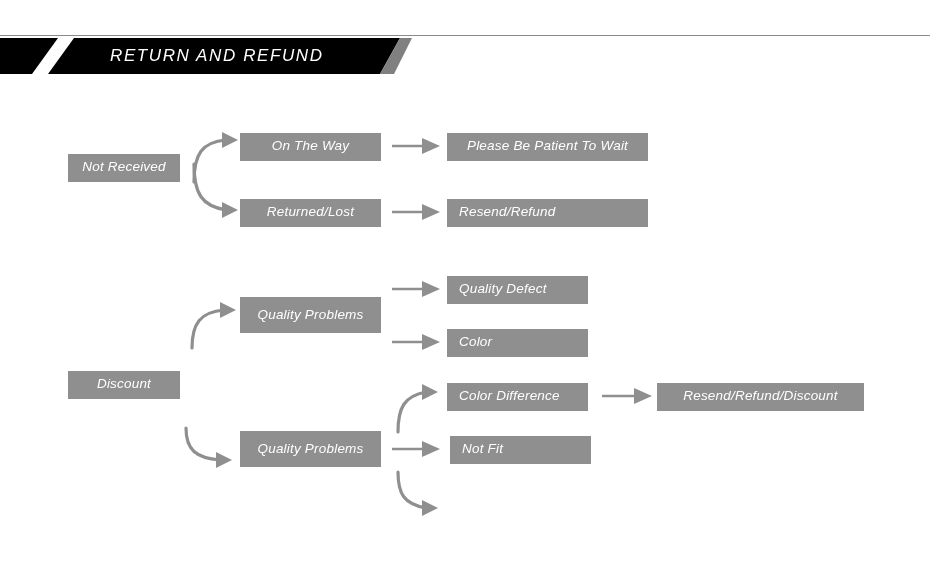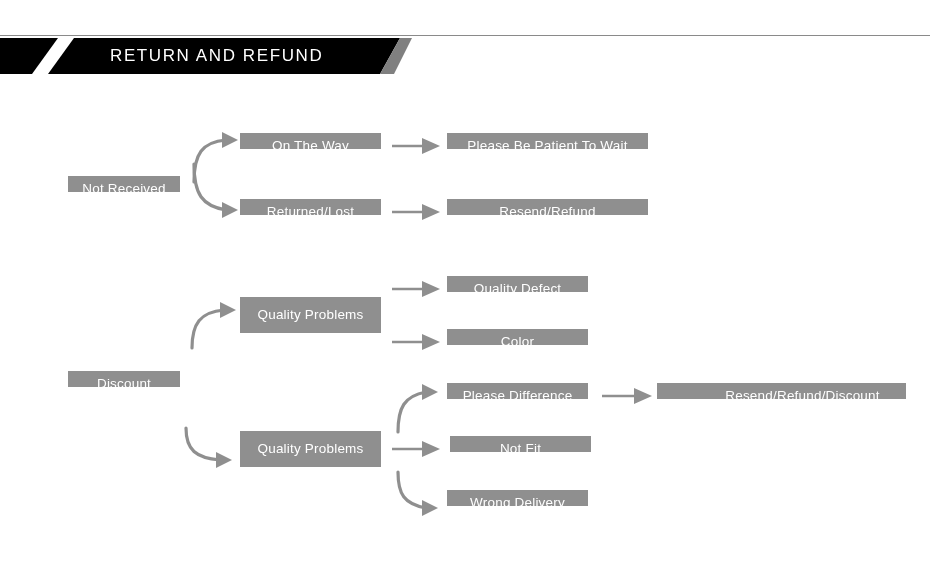--- a/index.html
+++ b/index.html
@@ -4,21 +4,21 @@
 <title>Return and Refund</title>
 <style>
   html,body{margin:0;padding:0;}
   body{
     width:930px;height:583px;
     background:#ffffff;
     font-family:"Liberation Sans","DejaVu Sans",sans-serif;
     overflow:hidden;
     position:relative;
   }
-  #stage{position:relative;width:930px;height:583px;}
+  #stage{position:relative;width:930px;height:583px;font-style:italic;}
 
   
   .top-rule{
     position:absolute;left:0;top:35px;width:930px;height:1px;
     background:#8a8a8a;
   }
   .banner{
     position:absolute;left:0;top:38px;width:420px;height:36px;
     overflow:visible;
   }
@@ -34,26 +34,26 @@
     white-space:nowrap;
   }
 
   
   .node{
     position:absolute;
     background:#8f8f8f;
     color:#ffffff;
     font-size:13.5px;
     line-height:26px;
-    height:16px;
+    height:28px;
     white-space:nowrap;
     letter-spacing:.2px;
   }
   .node.center{text-align:center;}
-  .node.left{text-align:center;box-sizing:border-box;}
+  .node.left{text-align:left;padding-left:12px;box-sizing:border-box;}
 
   
   .arrow{position:absolute;}
   .arrow svg{display:block;overflow:visible;}
 </style>
 </head>
 <body>
 
 <div id="stage">
 
@@ -64,21 +64,21 @@
 
       <polygon points="0,0 400,0 380,36 0,36" fill="#000000"></polygon>
 
       <polygon points="32,36 58,0 74,0 48,36" fill="#ffffff"></polygon>
 
       <polygon points="380,36 400,0 412,0 394,36" fill="#808080"></polygon>
     </svg>
   </div>
   <div class="banner-title">RETURN AND REFUND</div>
 
-  <div class="node center" style="left:68px;top:176px;width:112px;">Not Received</div>
+  <div class="node center" style="left:68px;top:154px;width:112px;">Not Received</div>
 
   <div class="arrow" style="left:188px;top:128px;">
     <svg width="56" height="56" viewBox="0 0 56 56">
       <path d="M6,54 C6,26 14,14 38,12" fill="none" stroke="#8f8f8f" stroke-width="3.2" stroke-linecap="round"></path>
       <polygon points="34,4 50,12 34,20" fill="#8f8f8f"></polygon>
     </svg>
   </div>
 
   <div class="arrow" style="left:188px;top:160px;">
     <svg width="56" height="62" viewBox="0 0 56 62">
@@ -147,42 +147,41 @@
 
   <div class="node center" style="left:240px;top:431px;width:141px;height:36px;line-height:36px;">Quality Problems</div>
 
   <div class="arrow" style="left:392px;top:378px;">
     <svg width="54" height="56" viewBox="0 0 54 56">
       <path d="M6,54 C6,30 12,18 34,14" fill="none" stroke="#8f8f8f" stroke-width="3.2" stroke-linecap="round"></path>
       <polygon points="30,6 46,14 30,22" fill="#8f8f8f"></polygon>
     </svg>
   </div>
 
-  <div class="node left" style="left:447px;top:383px;width:141px;">Please Difference</div>
+  <div class="node left" style="left:447px;top:383px;width:141px;">Color Difference</div>
 
   <div class="arrow" style="left:602px;top:387px;">
     <svg width="52" height="18" viewBox="0 0 52 18">
       <line x1="0" y1="9" x2="36" y2="9" stroke="#8f8f8f" stroke-width="2.4"></line>
       <polygon points="32,1 50,9 32,17" fill="#8f8f8f"></polygon>
     </svg>
   </div>
 
-  <div class="node center" style="left:657px;top:383px;width:207px;padding-left:42px;">Resend/Refund/Discount</div>
+  <div class="node center" style="left:657px;top:383px;width:207px;">Resend/Refund/Discount</div>
 
   <div class="arrow" style="left:392px;top:440px;">
     <svg width="50" height="18" viewBox="0 0 50 18">
       <line x1="0" y1="9" x2="34" y2="9" stroke="#8f8f8f" stroke-width="2.4"></line>
       <polygon points="30,1 48,9 30,17" fill="#8f8f8f"></polygon>
     </svg>
   </div>
 
   <div class="node left" style="left:450px;top:436px;width:141px;">Not Fit</div>
 
   <div class="arrow" style="left:392px;top:470px;">
     <svg width="54" height="52" viewBox="0 0 54 52">
       <path d="M6,2 C6,24 12,34 34,38" fill="none" stroke="#8f8f8f" stroke-width="3.2" stroke-linecap="round"></path>
       <polygon points="30,30 46,38 30,46" fill="#8f8f8f"></polygon>
     </svg>
   </div>
 
-  <div class="node left" style="left:447px;top:490px;width:141px;">Wrong Delivery</div>
 
 </div>
 
 </body></html>

